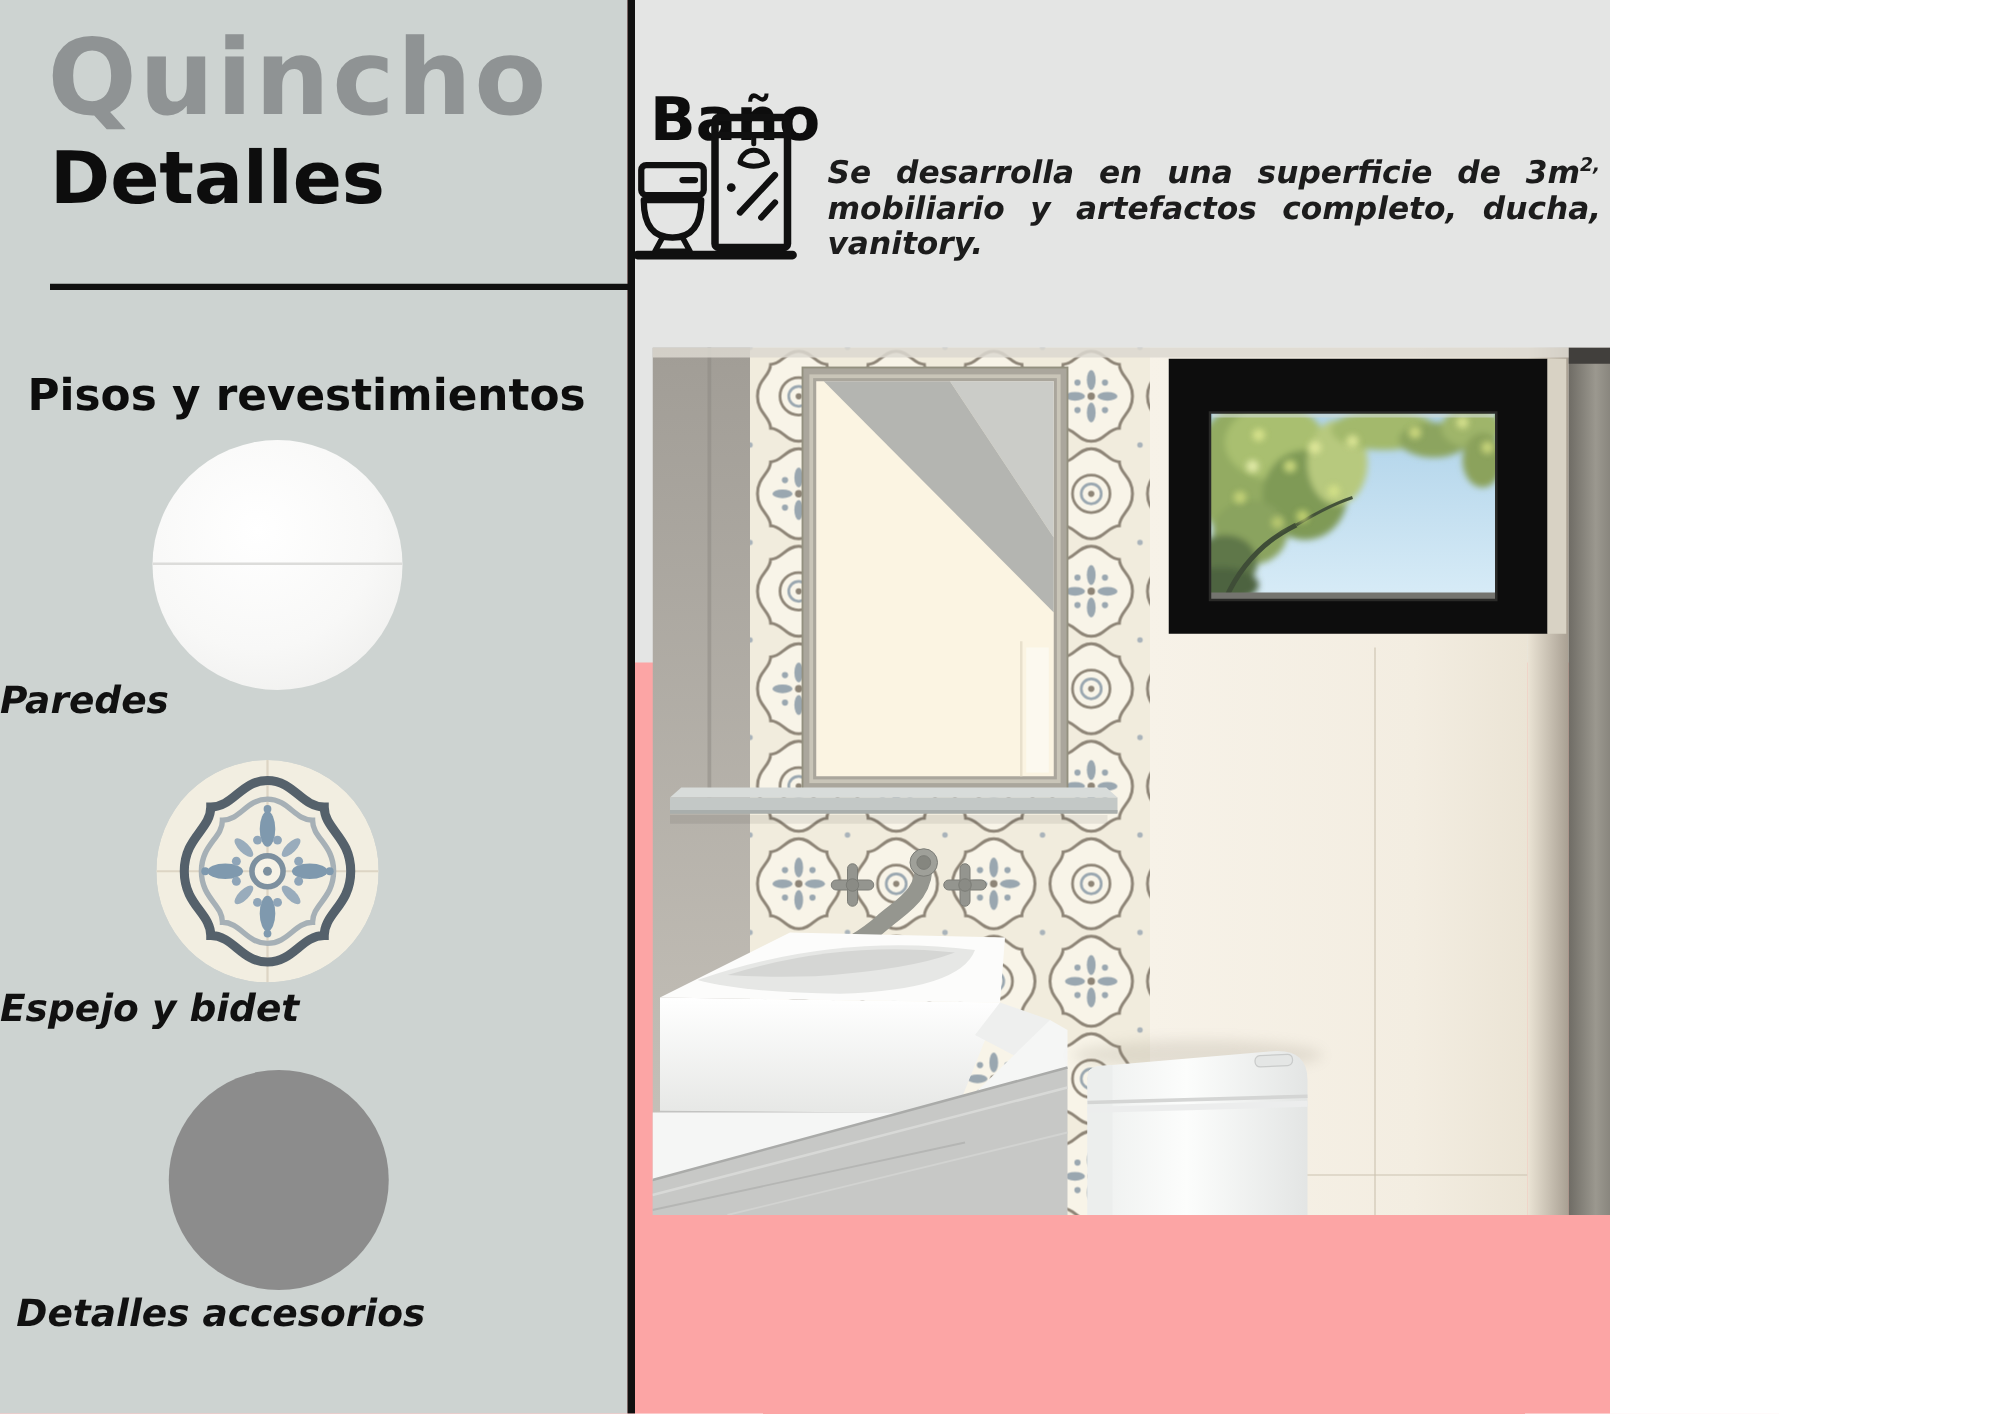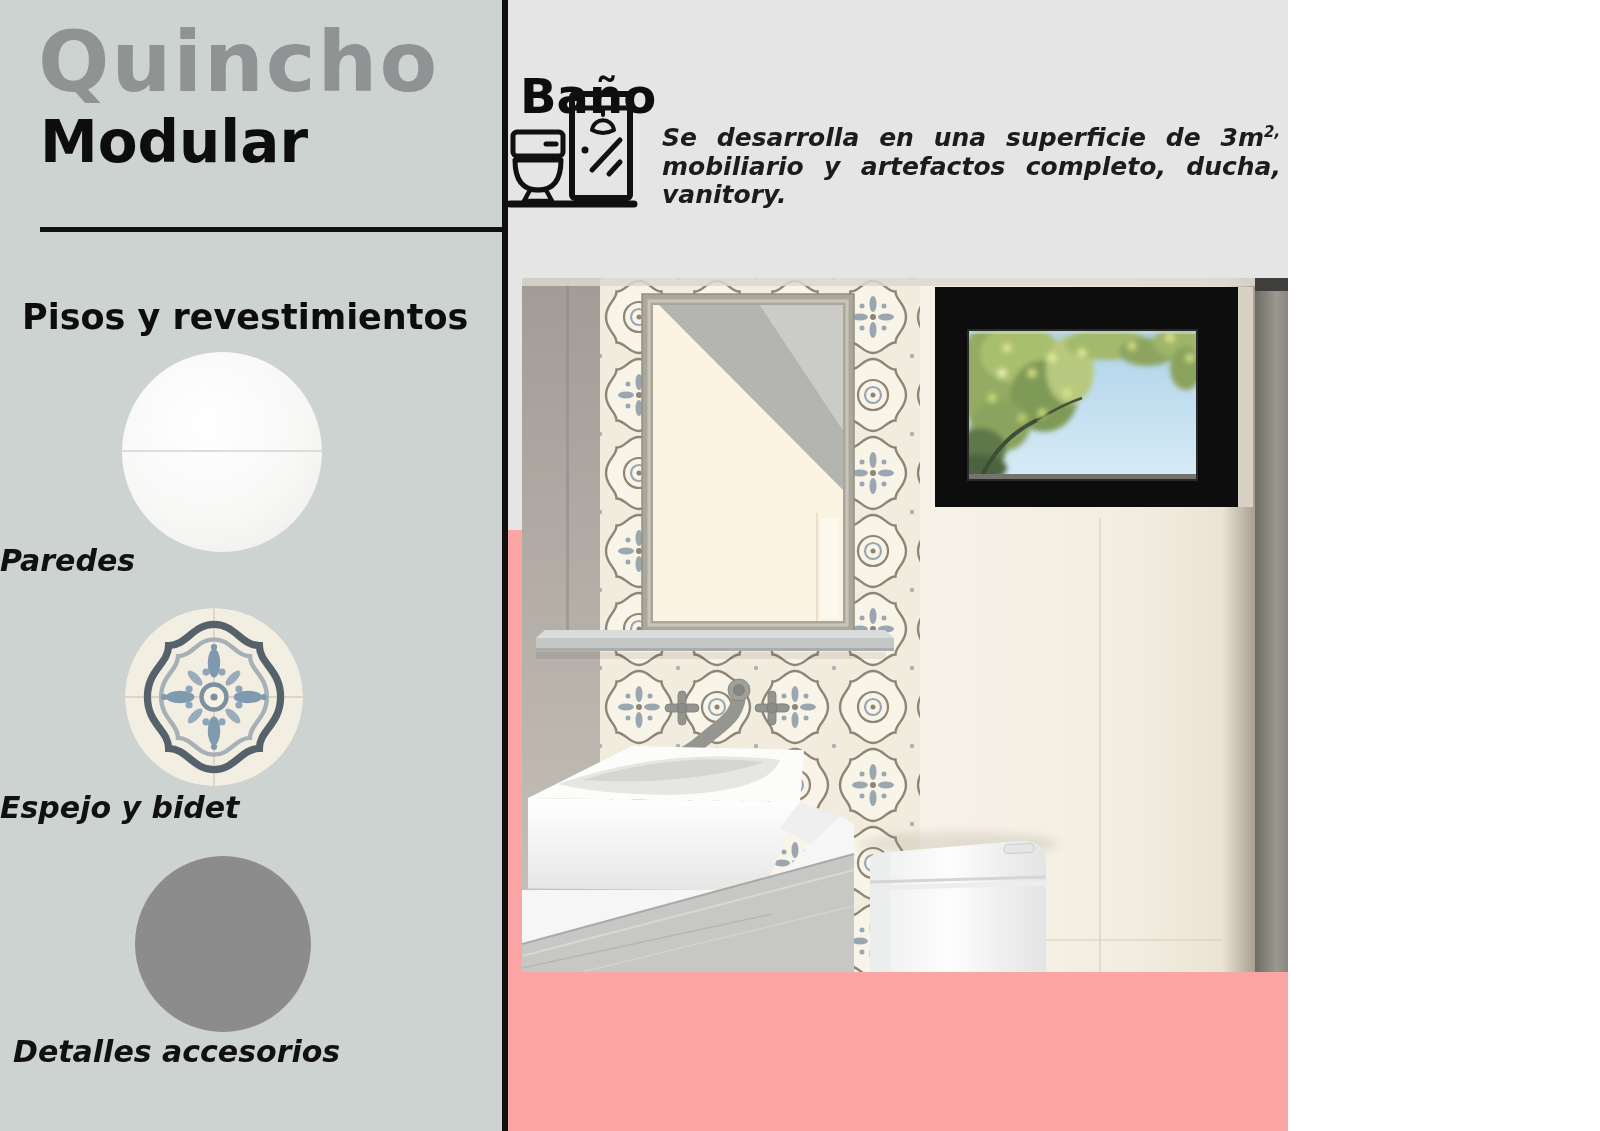--- a/index.html
+++ b/index.html
@@ -36,21 +36,21 @@
   .page-box{position:absolute;left:1382px;top:992px;width:218px;height:81px;background:#b9bfb3;}
   .page-box span{display:block;padding-left:26px;line-height:81px;font-size:50px;font-weight:bold;color:#0d0d0d;}
 </style>
 </head>
 <body>
 
 <div class="page">
 
   <aside class="sidebar">
     <div class="title-primary">Quincho</div>
-    <div class="title-secondary">Modular</div>
+    <div class="title-secondary">Detalles</div>
     <h3 class="section-heading">Pisos y revestimientos</h3>
 
     <div class="swatch swatch-paredes">
       <div class="seam"></div>
     </div>
     <div class="swatch-label lbl-1">Paredes</div>
 
     <div class="swatch swatch-tile">
       <svg width="178" height="178" viewBox="0 0 200 200">
         <defs>

